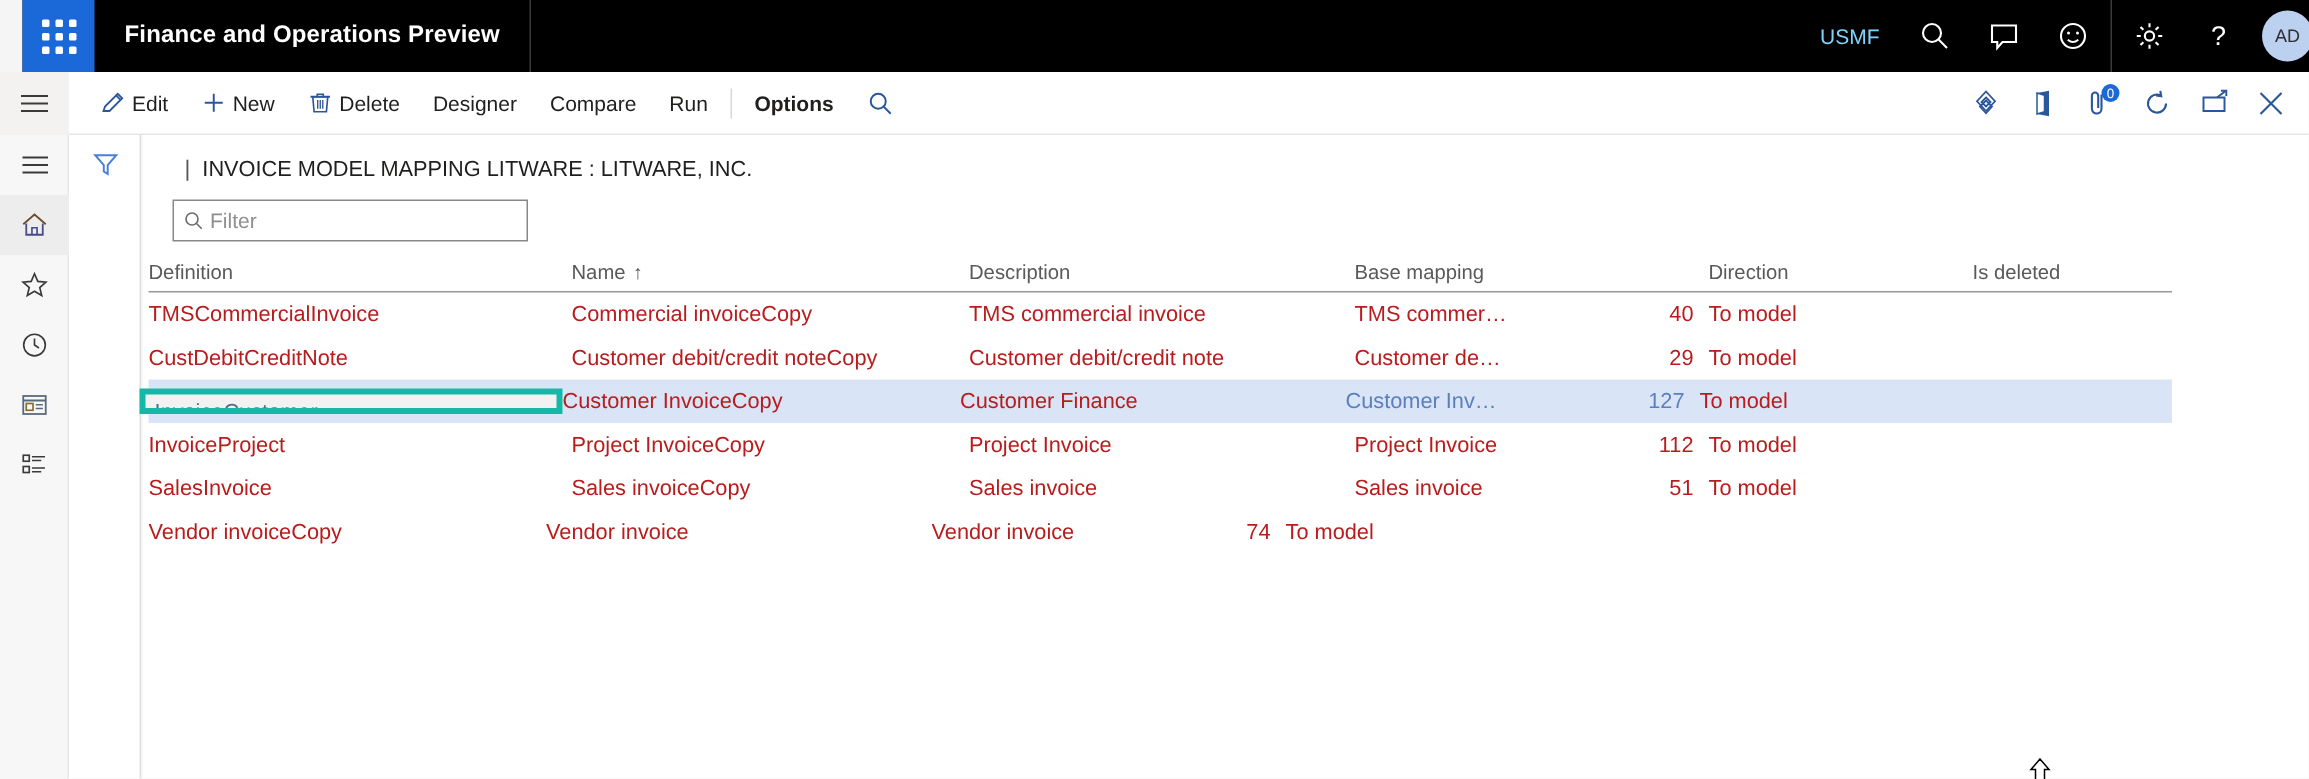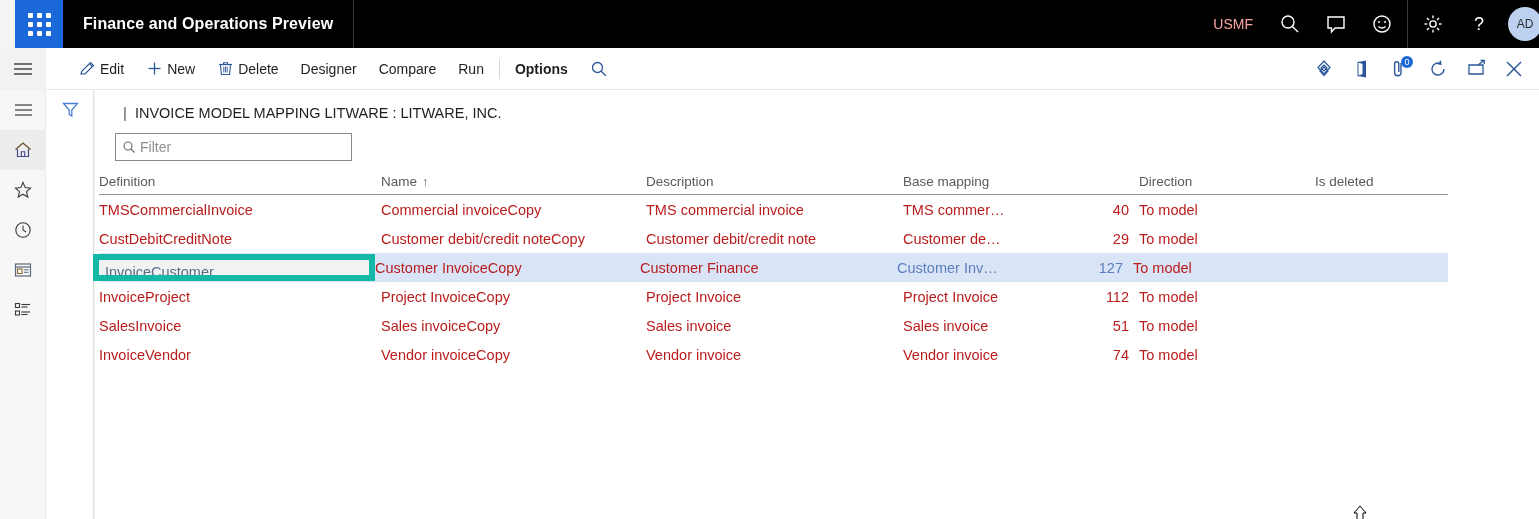--- a/index.html
+++ b/index.html
@@ -30,21 +30,21 @@
     padding-left: 20px; letter-spacing: .1px;
     white-space: nowrap;
   }
   .topbar-sep {
     width: 1px; height: 48px; background: #3a3a3a; margin-left: 20px;
   }
   .topbar-right {
     margin-left: auto; display: flex; align-items: center; height: 48px;
   }
   .company-code {
-    color: #fca5a5; font-size: 14px; padding: 0 14px; white-space: nowrap;
+    color: #7dd3fc; font-size: 14px; padding: 0 14px; white-space: nowrap;
   }
   .tb-icon {
     width: 46px; height: 48px;
     display: flex; align-items: center; justify-content: center;
     cursor: pointer;
   }
   .tb-icon svg { display: block; }
   .topbar-right .divider {
     width: 1px; height: 48px; background: #3a3a3a; margin: 0 2px;
   }
@@ -61,21 +61,21 @@
     width: 1539px; height: 42px;
     background: #ffffff;
     display: flex; align-items: center;
     border-bottom: 1px solid #e6e6e6;
   }
   .hamburger {
     width: 46px; height: 42px;
     display: flex; align-items: center; justify-content: center;
     background: #f3f2f1; cursor: pointer;
   }
-  .ap-items { display: flex; align-items: center; height: 42px; padding-left: 22px; }
+  .ap-items { display: flex; align-items: center; height: 42px; padding-left: 10px; }
   .ap-btn {
     display: flex; align-items: center; gap: 4px;
     height: 42px; padding: 0 11px;
     font-size: 14px; color: #201f1e; white-space: nowrap; cursor: pointer;
   }
   .ap-btn.bold { font-weight: bold; }
   .ap-div { width: 1px; height: 20px; background: #d8d8d8; margin: 0 4px; }
   .ap-right { margin-left: auto; display: flex; align-items: center; height: 42px; padding-right: 6px; }
   .ap-icon {
     width: 38px; height: 42px;
@@ -165,24 +165,24 @@
   }
   .grid-row.selected { background: #d9e4f7; }
   .grid-row .cell {
     font-size: 14.5px; color: #b91c1c;
     white-space: nowrap; overflow: hidden; text-overflow: ellipsis;
   }
   .grid-row.selected .cell.linkish { color: #5b7fbd; }
   .cell.num { text-align: right; padding-right: 10px; }
 
   .cell.focused {
-    border: 6px solid #14b8a6;
+    border: 4px solid #14b8a6;
     background: #f2f2f2;
     color: #5a6b85 !important;
-    height: 27px; line-height: 25px;
+    height: 17px; line-height: 25px;
     margin-left: -6px; padding-left: 6px;
   }
 
   
   .c-def   { width: 282px; }
   .c-name  { width: 265px; }
   .c-desc  { width: 257px; }
   .c-base  { width: 170px; }
   .c-basen { width: 66px; }
   .c-dir   { width: 176px; }
@@ -511,21 +511,20 @@
         <div class="grid-row">
           <div class="cell c-def">SalesInvoice</div>
           <div class="cell c-name">Sales invoiceCopy</div>
           <div class="cell c-desc">Sales invoice</div>
           <div class="cell c-base">Sales invoice</div>
           <div class="cell c-basen num">51</div>
           <div class="cell c-dir">To model</div>
           <div class="cell c-del"></div>
         </div>
         <div class="grid-row">
-          <div class="cell c-def">InvoiceVendor</div>
           <div class="cell c-name">Vendor invoiceCopy</div>
           <div class="cell c-desc">Vendor invoice</div>
           <div class="cell c-base">Vendor invoice</div>
           <div class="cell c-basen num">74</div>
           <div class="cell c-dir">To model</div>
           <div class="cell c-del"></div>
         </div>
       </div>
   </div>
 </div>

